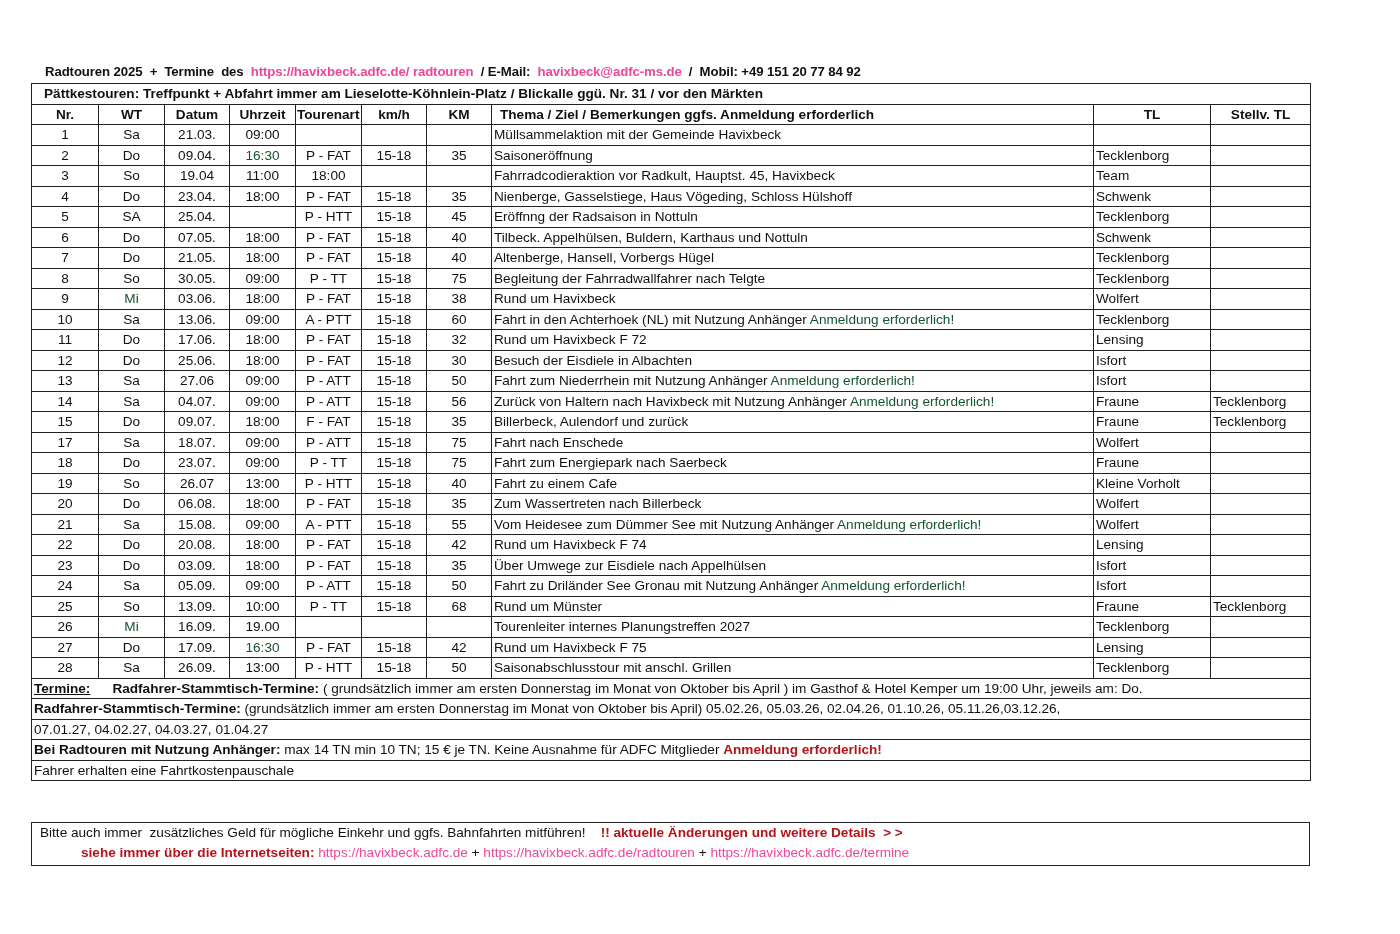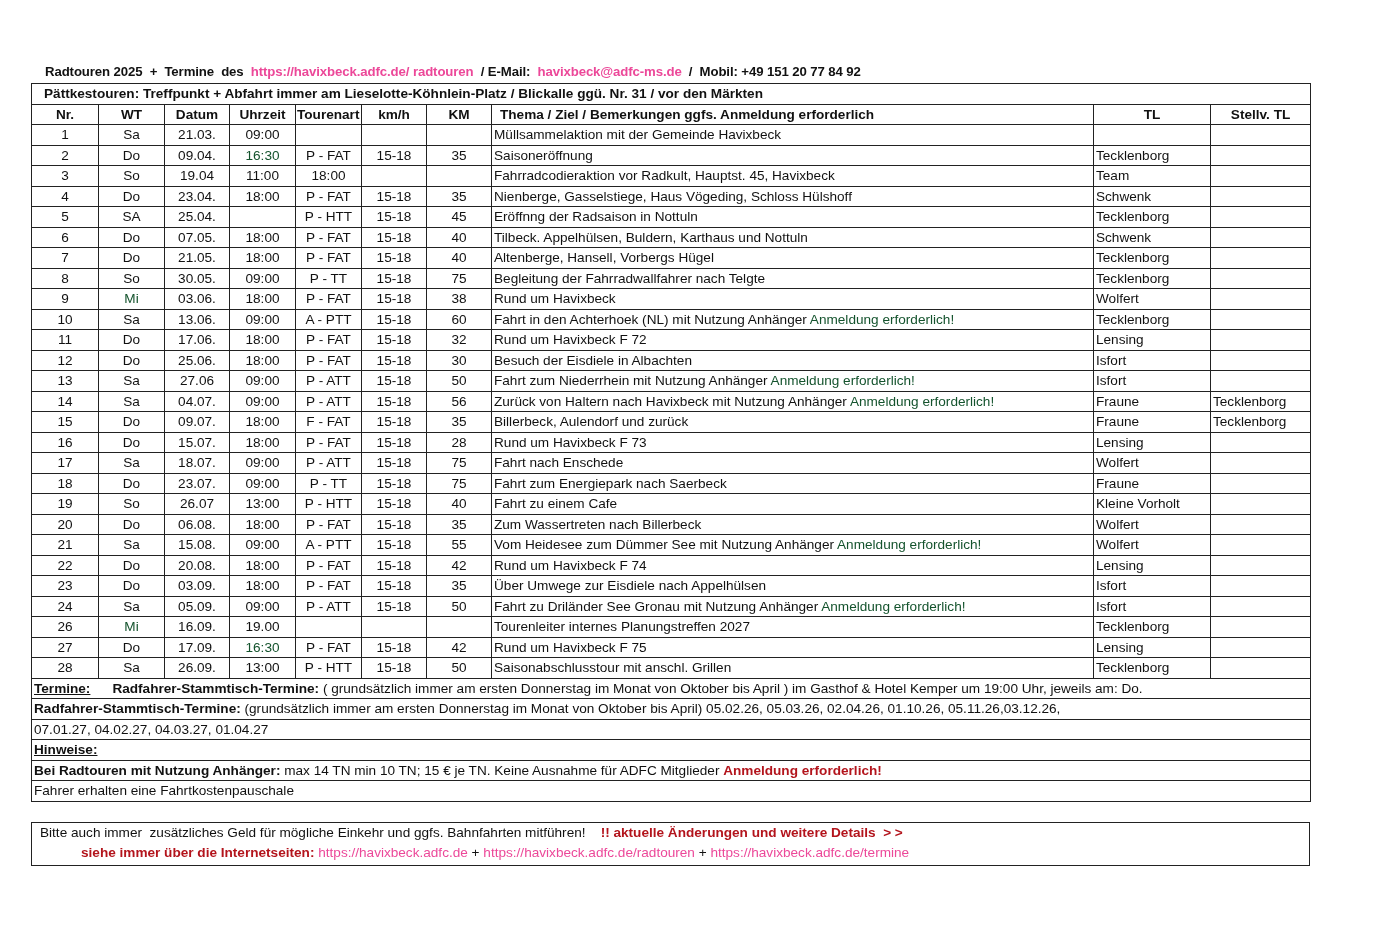--- a/index.html
+++ b/index.html
@@ -239,32 +239,20 @@
           <td class="c">09.07.</td>
           <td class="c">18:00</td>
           <td class="c">F - FAT</td>
           <td class="c">15-18</td>
           <td class="c">35</td>
           <td class="l"><span>Billerbeck, Aulendorf und zurück</span></td>
           <td class="l">Fraune</td>
           <td class="l">Tecklenborg</td>
         </tr>
         <tr>
-          <td class="c">16</td>
-          <td class="c">Do</td>
-          <td class="c">15.07.</td>
-          <td class="c">18:00</td>
-          <td class="c">P - FAT</td>
-          <td class="c">15-18</td>
-          <td class="c">28</td>
-          <td class="l"><span>Rund um Havixbeck F 73</span></td>
-          <td class="l">Lensing</td>
-          <td class="l"></td>
-        </tr>
-        <tr>
           <td class="c">17</td>
           <td class="c">Sa</td>
           <td class="c">18.07.</td>
           <td class="c">09:00</td>
           <td class="c">P - ATT</td>
           <td class="c">15-18</td>
           <td class="c">75</td>
           <td class="l"><span>Fahrt nach Enschede</span></td>
           <td class="l">Wolfert</td>
           <td class="l"></td>
@@ -347,20 +335,32 @@
           <td class="c">05.09.</td>
           <td class="c">09:00</td>
           <td class="c">P - ATT</td>
           <td class="c">15-18</td>
           <td class="c">50</td>
           <td class="l"><span>Fahrt zu Driländer See Gronau  mit Nutzung Anhänger </span><span class="red">Anmeldung erforderlich!</span></td>
           <td class="l">Isfort</td>
           <td class="l"></td>
         </tr>
         <tr>
+          <td class="c">25</td>
+          <td class="c">So</td>
+          <td class="c">13.09.</td>
+          <td class="c">10:00</td>
+          <td class="c">P - TT</td>
+          <td class="c">15-18</td>
+          <td class="c">68</td>
+          <td class="l"><span>Rund um Münster</span></td>
+          <td class="l">Fraune</td>
+          <td class="l">Tecklenborg</td>
+        </tr>
+        <tr>
           <td class="c">26</td>
           <td class="c red">Mi</td>
           <td class="c">16.09.</td>
           <td class="c">19.00</td>
           <td class="c"></td>
           <td class="c"></td>
           <td class="c"></td>
           <td class="l"><span>Tourenleiter internes Planungstreffen 2027</span></td>
           <td class="l">Tecklenborg</td>
           <td class="l"></td>
@@ -392,23 +392,20 @@
       </tbody>
     <tbody id="tfoot">
       <tr class="wide">
           <td colspan="10" class="l"><span class="u">Termine:</span><span style="display:inline-block;width:22px"></span><span class="b">Radfahrer-Stammtisch-Termine:</span><span> ( grundsätzlich immer am ersten  Donnerstag im Monat von Oktober bis April ) im Gasthof &amp; Hotel Kemper um 19:00 Uhr, jeweils am:  Do.</span></td>
         </tr>
       <tr class="wide">
           <td colspan="10" class="l"><span class="b">Radfahrer-Stammtisch-Termine:</span><span> (grundsätzlich immer am ersten Donnerstag im Monat von Oktober bis April) 05.02.26, 05.03.26, 02.04.26,     01.10.26, 05.11.26,03.12.26,</span></td>
         </tr>
       <tr class="wide">
           <td colspan="10" class="l">07.01.27, 04.02.27, 04.03.27, 01.04.27</td>
-        </tr>
-      <tr class="wide">
-          <td colspan="10" class="l"><span class="u">Hinweise:</span></td>
         </tr>
       <tr class="wide">
           <td colspan="10" class="l"><span class="b">Bei Radtouren mit Nutzung Anhänger:</span><span> max 14 TN min 10 TN;   15 € je TN. Keine Ausnahme für ADFC Mitglieder  </span><span class="red-bold">Anmeldung erforderlich!</span></td>
         </tr>
       <tr class="wide">
           <td colspan="10" class="l">Fahrer erhalten eine Fahrtkostenpauschale</td>
         </tr>
     </tbody>
   </table>
 

